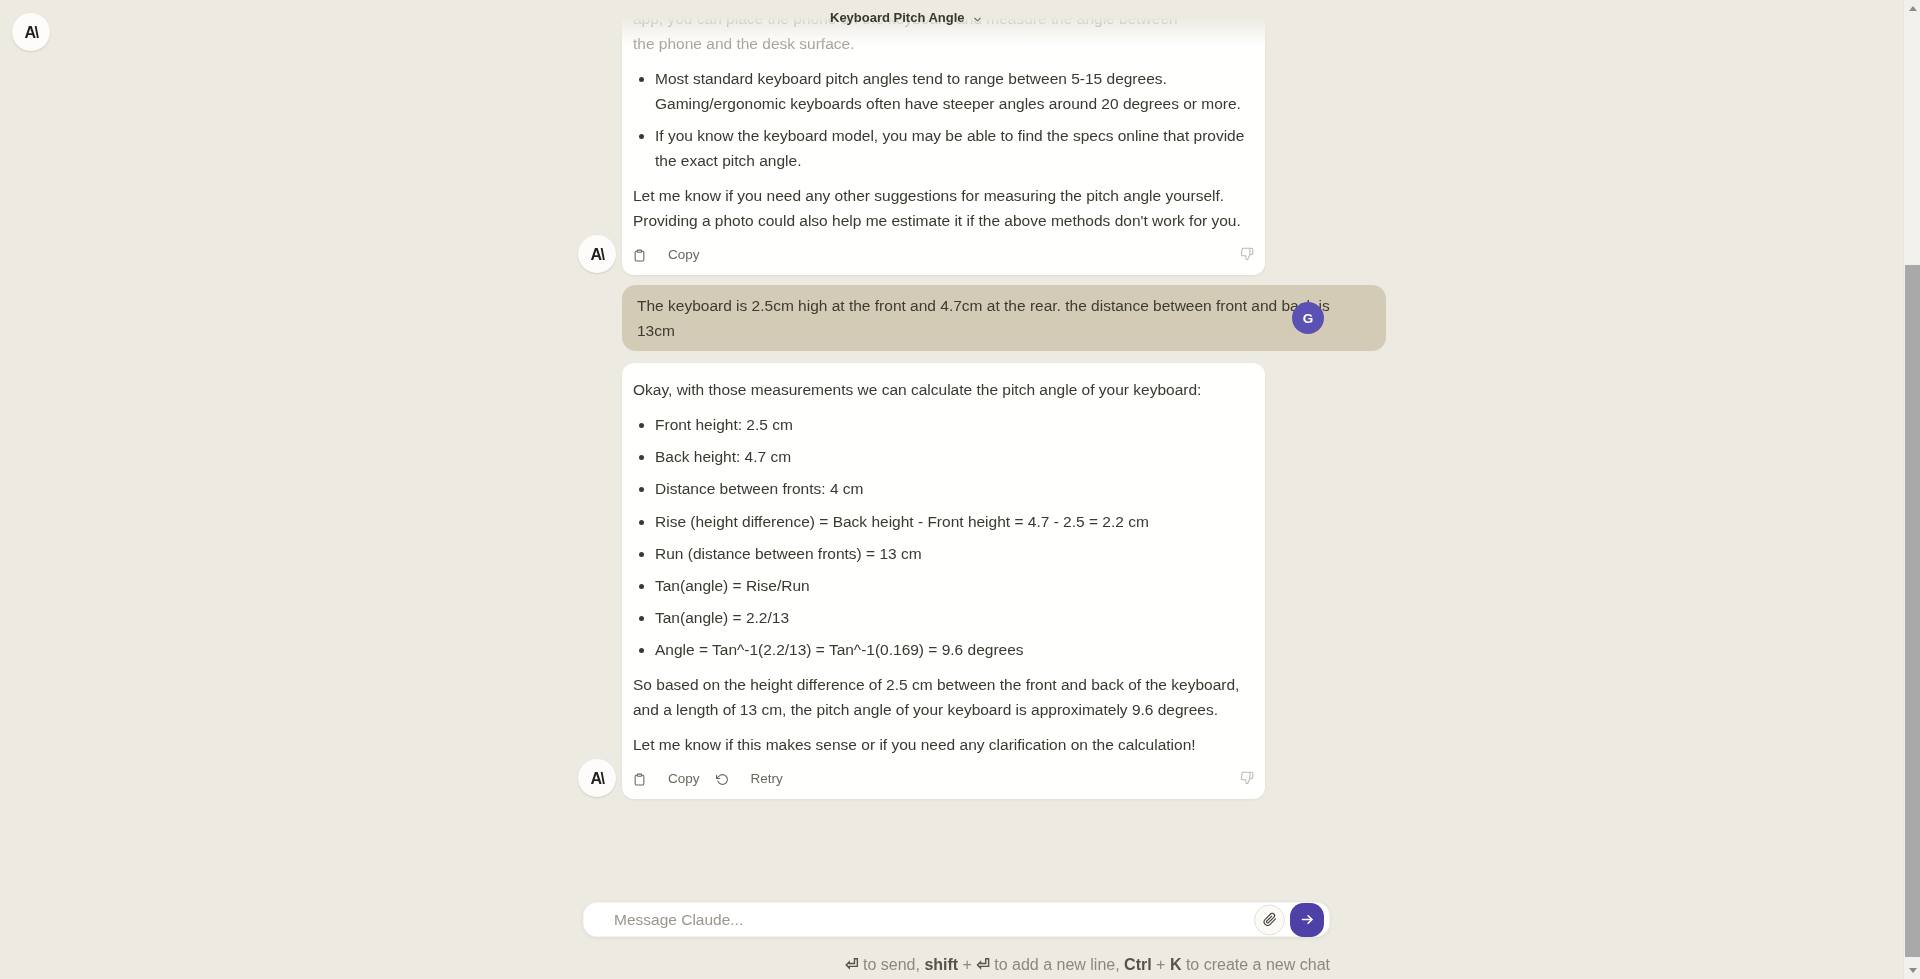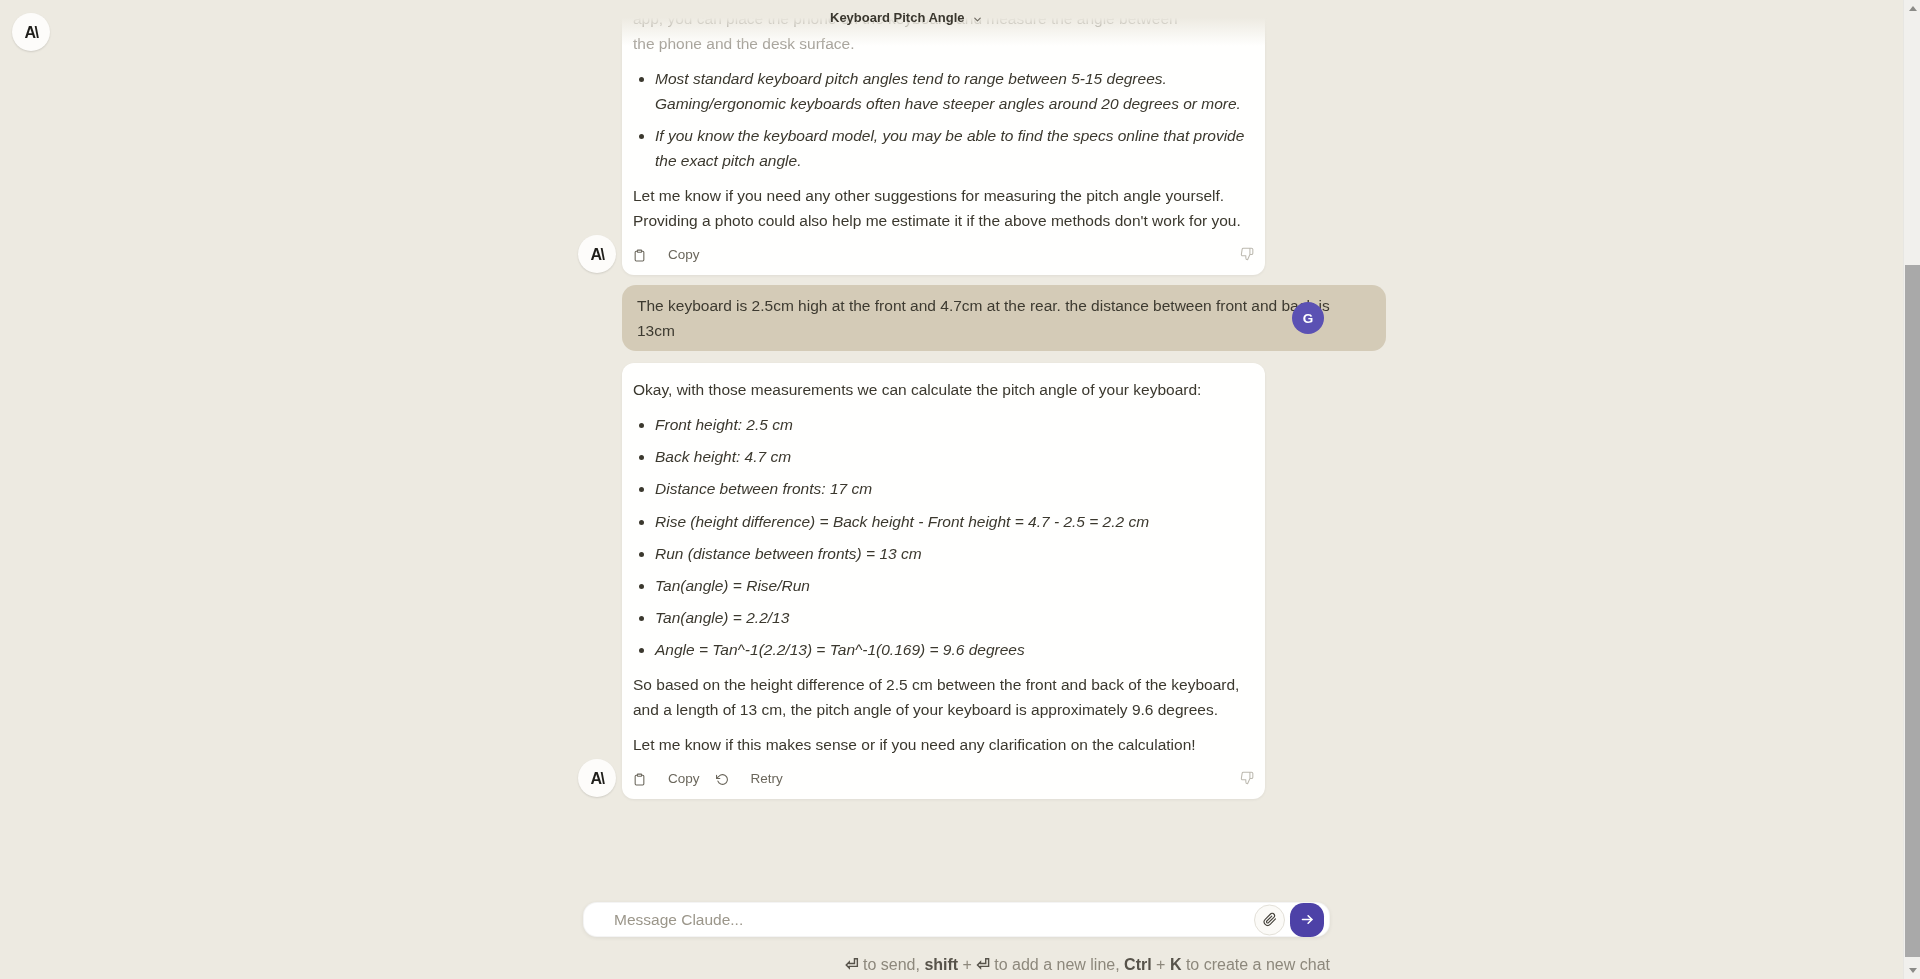--- a/index.html
+++ b/index.html
@@ -16,21 +16,21 @@
   .logomark { font-weight:900; font-size:16px; letter-spacing:-1.5px; color:#1f1e1a; }
 
   
   .chat-column { position:absolute; left:622px; top:0; width:643px; }
 
   .card { position:relative; background:#fffffe; border-radius:12px; padding:14px 11px 6px;
           box-shadow:0 1px 3px rgba(0,0,0,.06); }
   .card.first { margin-top:-12px; padding-top:18px; }
   .card p { margin:10px 0; }
   .card p:first-child { margin-top:0; }
-  .card ul { margin:8px 0; padding-left:22px;font-style:italic; }
+  .card ul { margin:8px 0; padding-left:22px; }
   .card li { margin:7px 0; }
   .cut-line-1 { color:#6b675e; }
   .cut-line-2 { color:#a6a29a; }
 
   .actions { display:flex; align-items:center; gap:16px; padding:2px 0 4px; height:26px; }
   .act-btn { display:inline-flex; align-items:center; gap:22px; background:none; border:0;
              color:#6b675c; font-family:inherit; font-size:13.5px; line-height:1; cursor:pointer; }
   .act-btn svg { display:block; }
   .thumb-btn { margin-left:auto; background:none; border:0; color:#bcb9af; cursor:pointer; }
 
@@ -124,21 +124,21 @@
     <div class="user-row">
       <div class="bubble">The keyboard is 2.5cm high at the front and 4.7cm at the rear. the distance between front and back is 13cm</div>
       <div class="user-avatar">G</div>
     </div>
 
     <div class="card">
       <p>Okay, with those measurements we can calculate the pitch angle of your keyboard:</p>
       <ul>
           <li>Front height: 2.5 cm</li>
           <li>Back height: 4.7 cm</li>
-          <li>Distance between fronts: 17 cm</li>
+          <li>Distance between fronts: 4 cm</li>
         </ul>
       <ul>
           <li>Rise (height difference) = Back height - Front height = 4.7 - 2.5 = 2.2 cm</li>
           <li>Run (distance between fronts) = 13 cm</li>
           <li>Tan(angle) = Rise/Run</li>
           <li>Tan(angle) = 2.2/13</li>
           <li>Angle = Tan^-1(2.2/13) = Tan^-1(0.169) = 9.6 degrees</li>
         </ul>
       <p>So based on the height difference of 2.5 cm between the front and back of the keyboard, and a length of 13 cm, the pitch angle of your keyboard is approximately 9.6 degrees.</p>
       <p>Let me know if this makes sense or if you need any clarification on the calculation!</p>

